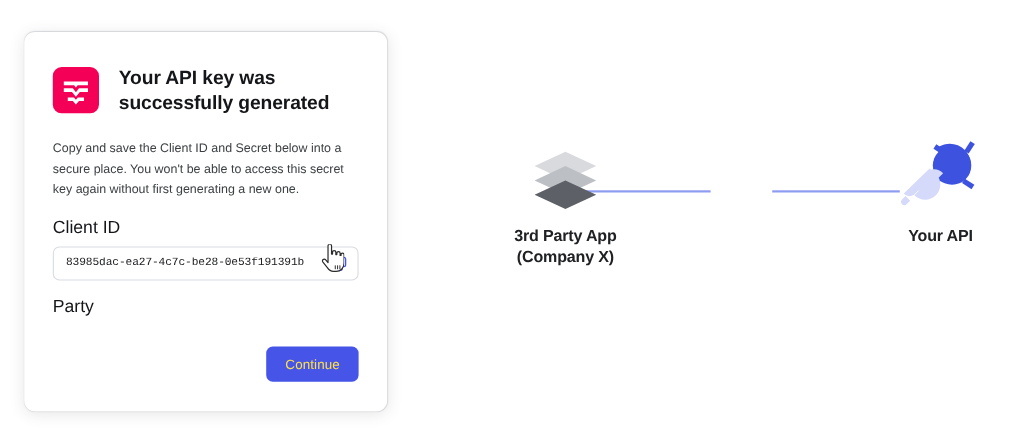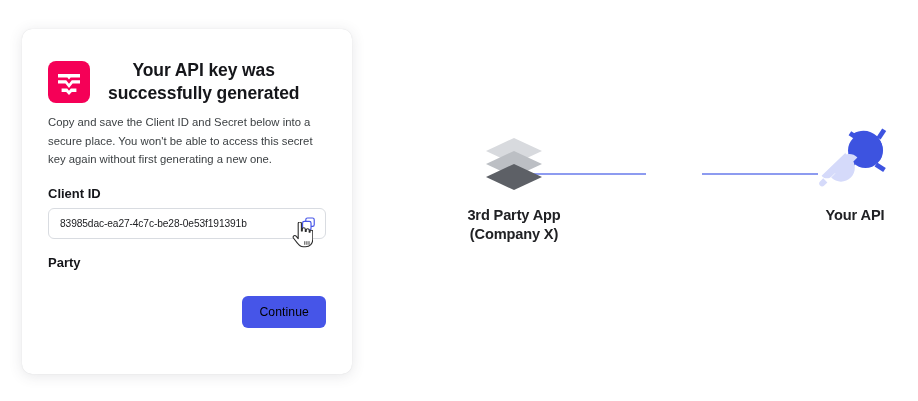--- a/index.html
+++ b/index.html
@@ -27,21 +27,20 @@
     box-shadow: 0 2px 14px rgba(60,64,80,0.13), 0 0 1px rgba(60,64,80,0.18);
     box-sizing: border-box;
     padding: 26px 26px 0 26px;
   }
 
   .card-header {
     display: flex;
     align-items: flex-start;
     gap: 18px;
     margin-top: 2px;
-    text-align: center;
   }
 
   .brand-logo {
     width: 42px;
     height: 42px;
     border-radius: 8px;
     background: #f50057;
     flex: 0 0 auto;
     position: relative;
     margin-top: 4px;
@@ -51,50 +50,50 @@
     font-size: 17.5px;
     font-weight: 700;
     color: #15161a;
     line-height: 1.32;
     letter-spacing: -0.1px;
     padding-top: 2px;
     white-space: pre-line;
   }
 
   .card-desc {
-    margin-top: 8px;
+    margin-top: 21px;
     font-size: 11.3px;
     line-height: 1.63;
     color: #3c4043;
     letter-spacing: 0.01px;
   }
 
   .field-block { margin-top: 18px; }
   .field-block.secret { margin-top: 16px; }
 
   .field-label {
-    font-size: 13px;
-    font-weight: 700;
+    font-size: 16px;
+    font-weight: 400;
     color: #15161a;
     margin-bottom: 7px;
   }
 
   .field-input-wrap {
     position: relative;
     height: 31px;
     border: 1px solid #d9dce1;
     border-radius: 6px;
     background: #ffffff;
     display: flex;
     align-items: center;
     box-sizing: border-box;
   }
 
   .field-value {
-    font-family: Liberation Sans, sans-serif;
+    font-family: Liberation Mono, monospace;
     font-size: 10.2px;
     color: #202124;
     padding-left: 11px;
     letter-spacing: -0.1px;
     white-space: nowrap;
     overflow: hidden;
   }
 
   .copy-btn {
     position: absolute;
@@ -110,21 +109,21 @@
   }
 
   .card-footer {
     display: flex;
     justify-content: flex-end;
     margin-top: 26px;
   }
 
   .continue-btn {
     background: #4655e8;
-    color: #000000;
+    color: #fde047;
     border: none;
     border-radius: 6px;
     font-family: "Liberation Sans", sans-serif;
     font-size: 12.2px;
     font-weight: 400;
     padding: 9px 17px;
     cursor: pointer;
     letter-spacing: 0.1px;
   }
 

